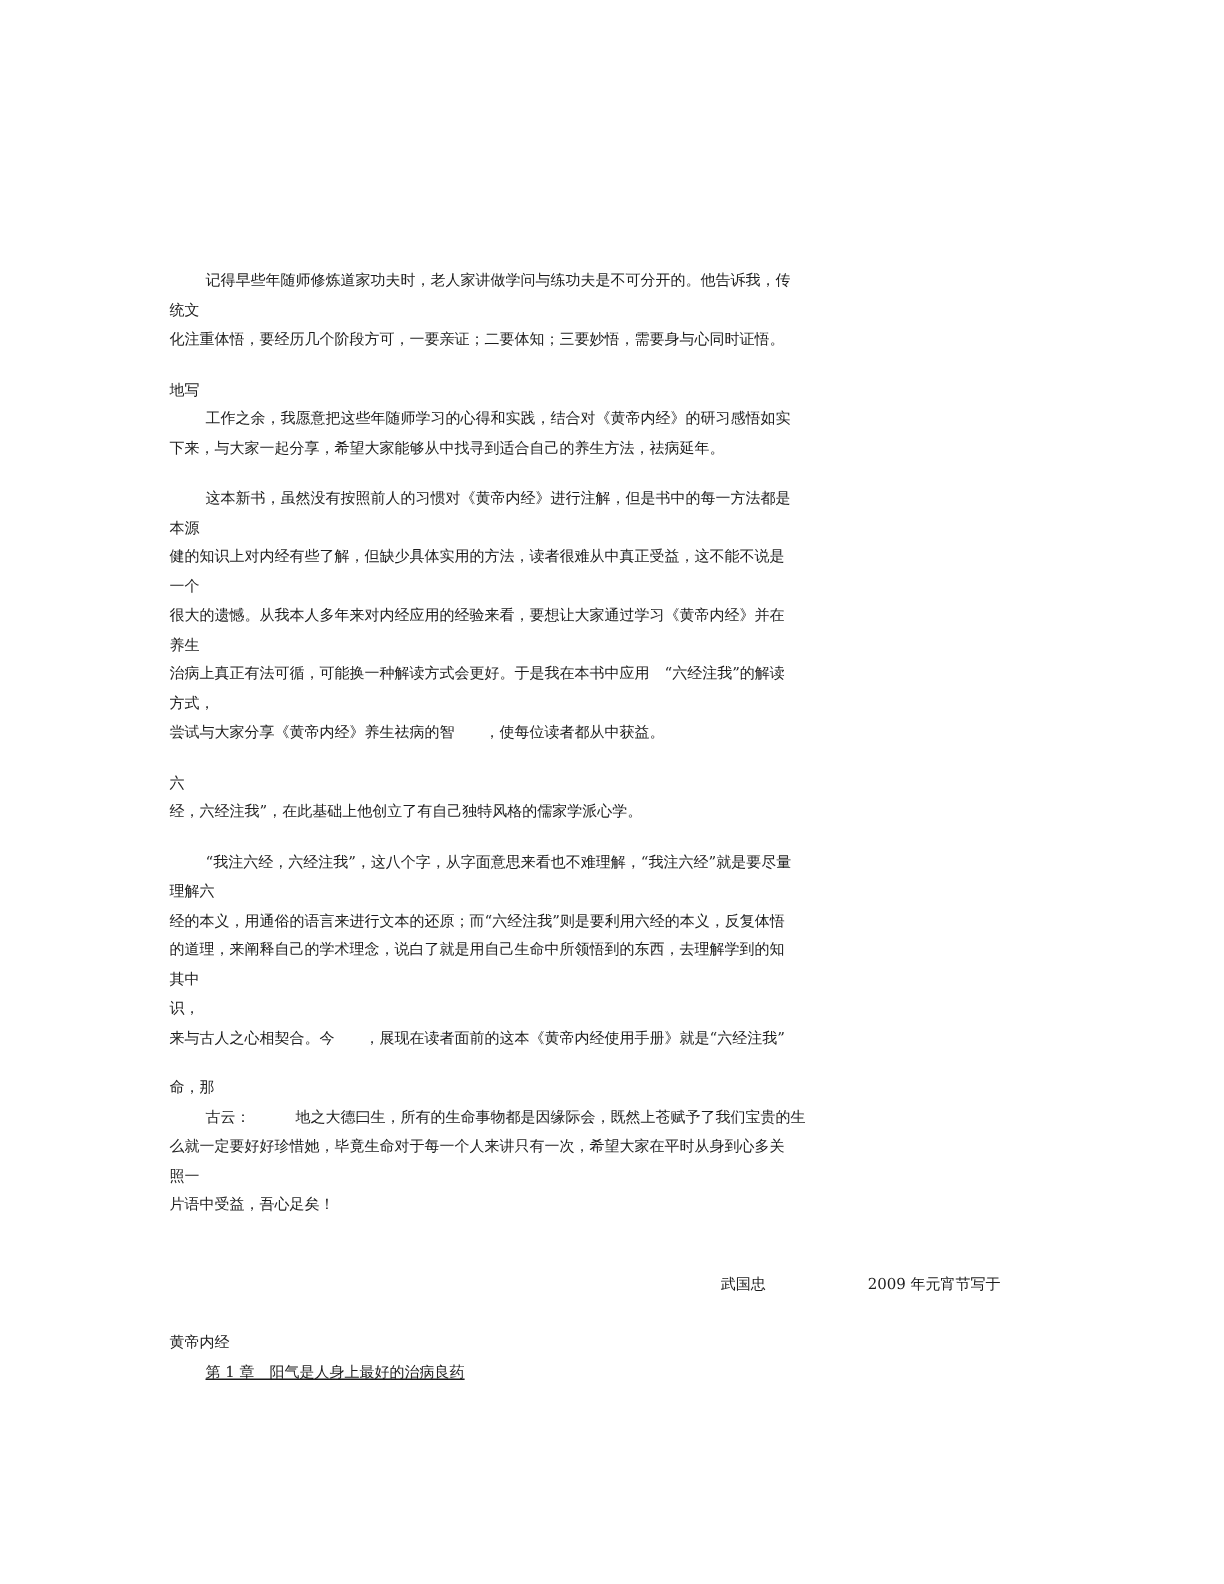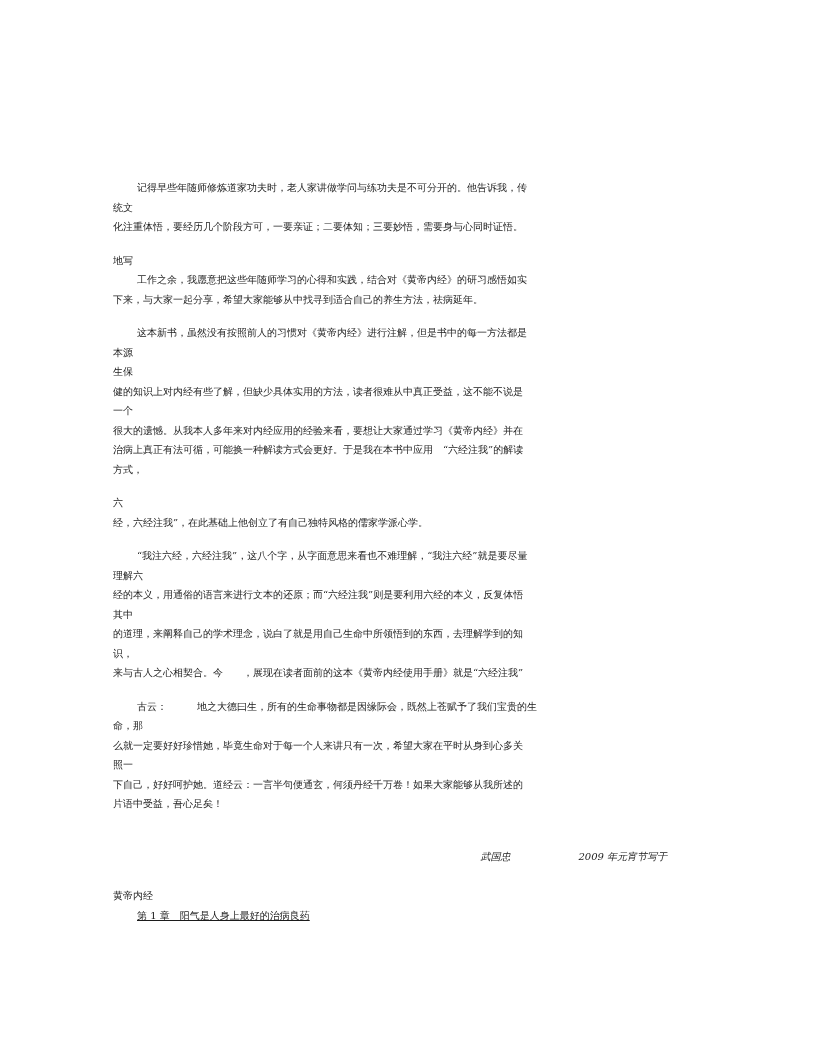--- a/index.html
+++ b/index.html
@@ -36,21 +36,20 @@
     white-space: pre;
     min-height: 19.5px;
   }
   .line.first {
     text-indent: 2.4em;
   }
   .sig-line {
     padding-left: 342px;
     white-space: pre;
     min-height: 19.5px;
-    font-style: italic;
   }
   .sig-gap {
     display: inline-block;
     width: 68px;
   }
   .chapter-line {
     text-indent: 2.4em;
     white-space: pre;
     min-height: 19.5px;
     text-decoration: underline;
@@ -69,46 +68,46 @@
           <div class="line">化注重体悟，要经历几个阶段方可，一要亲证；二要体知；三要妙悟，需要身与心同时证悟。</div>
         </div>
         <div class="paragraph">
           <div class="line">地写</div>
           <div class="line first">工作之余，我愿意把这些年随师学习的心得和实践，结合对《黄帝内经》的研习感悟如实</div>
           <div class="line">下来，与大家一起分享，希望大家能够从中找寻到适合自己的养生方法，祛病延年。</div>
         </div>
         <div class="paragraph">
           <div class="line first">这本新书，虽然没有按照前人的习惯对《黄帝内经》进行注解，但是书中的每一方法都是</div>
           <div class="line">本源</div>
-          <div class="line">生保</div>
           <div class="line">健的知识上对内经有些了解，但缺少具体实用的方法，读者很难从中真正受益，这不能不说是</div>
           <div class="line">一个</div>
           <div class="line">很大的遗憾。从我本人多年来对内经应用的经验来看，要想让大家通过学习《黄帝内经》并在</div>
+          <div class="line">养生</div>
           <div class="line">治病上真正有法可循，可能换一种解读方式会更好。于是我在本书中应用　“六经注我”的解读</div>
           <div class="line">方式，</div>
+          <div class="line">尝试与大家分享《黄帝内经》养生祛病的智　　，使每位读者都从中获益。</div>
         </div>
         <div class="paragraph">
           <div class="line">六</div>
           <div class="line">经，六经注我”，在此基础上他创立了有自己独特风格的儒家学派心学。</div>
         </div>
         <div class="paragraph">
           <div class="line first">“我注六经，六经注我”，这八个字，从字面意思来看也不难理解，“我注六经”就是要尽量</div>
           <div class="line">理解六</div>
           <div class="line">经的本义，用通俗的语言来进行文本的还原；而“六经注我”则是要利用六经的本义，反复体悟</div>
+          <div class="line">的道理，来阐释自己的学术理念，说白了就是用自己生命中所领悟到的东西，去理解学到的知</div>
           <div class="line">其中</div>
-          <div class="line">的道理，来阐释自己的学术理念，说白了就是用自己生命中所领悟到的东西，去理解学到的知</div>
           <div class="line">识，</div>
           <div class="line">来与古人之心相契合。今　　，展现在读者面前的这本《黄帝内经使用手册》就是“六经注我”</div>
         </div>
         <div class="paragraph">
+          <div class="line">命，那</div>
           <div class="line first">古云：　　　地之大德曰生，所有的生命事物都是因缘际会，既然上苍赋予了我们宝贵的生</div>
-          <div class="line">命，那</div>
           <div class="line">么就一定要好好珍惜她，毕竟生命对于每一个人来讲只有一次，希望大家在平时从身到心多关</div>
           <div class="line">照一</div>
-          <div class="line">下自己，好好呵护她。道经云：一言半句便通玄，何须丹经千万卷！如果大家能够从我所述的</div>
           <div class="line">片语中受益，吾心足矣！</div>
         </div>
       </div>
 
     <div class="paragraph">
       <div class="sig-line">
         <span>武国忠</span><span class="sig-gap"></span><span>2009 年元宵节写于</span>
       </div>
       <div class="line">黄帝内经</div>
       <div class="chapter-line">第 1 章　阳气是人身上最好的治病良药</div>

